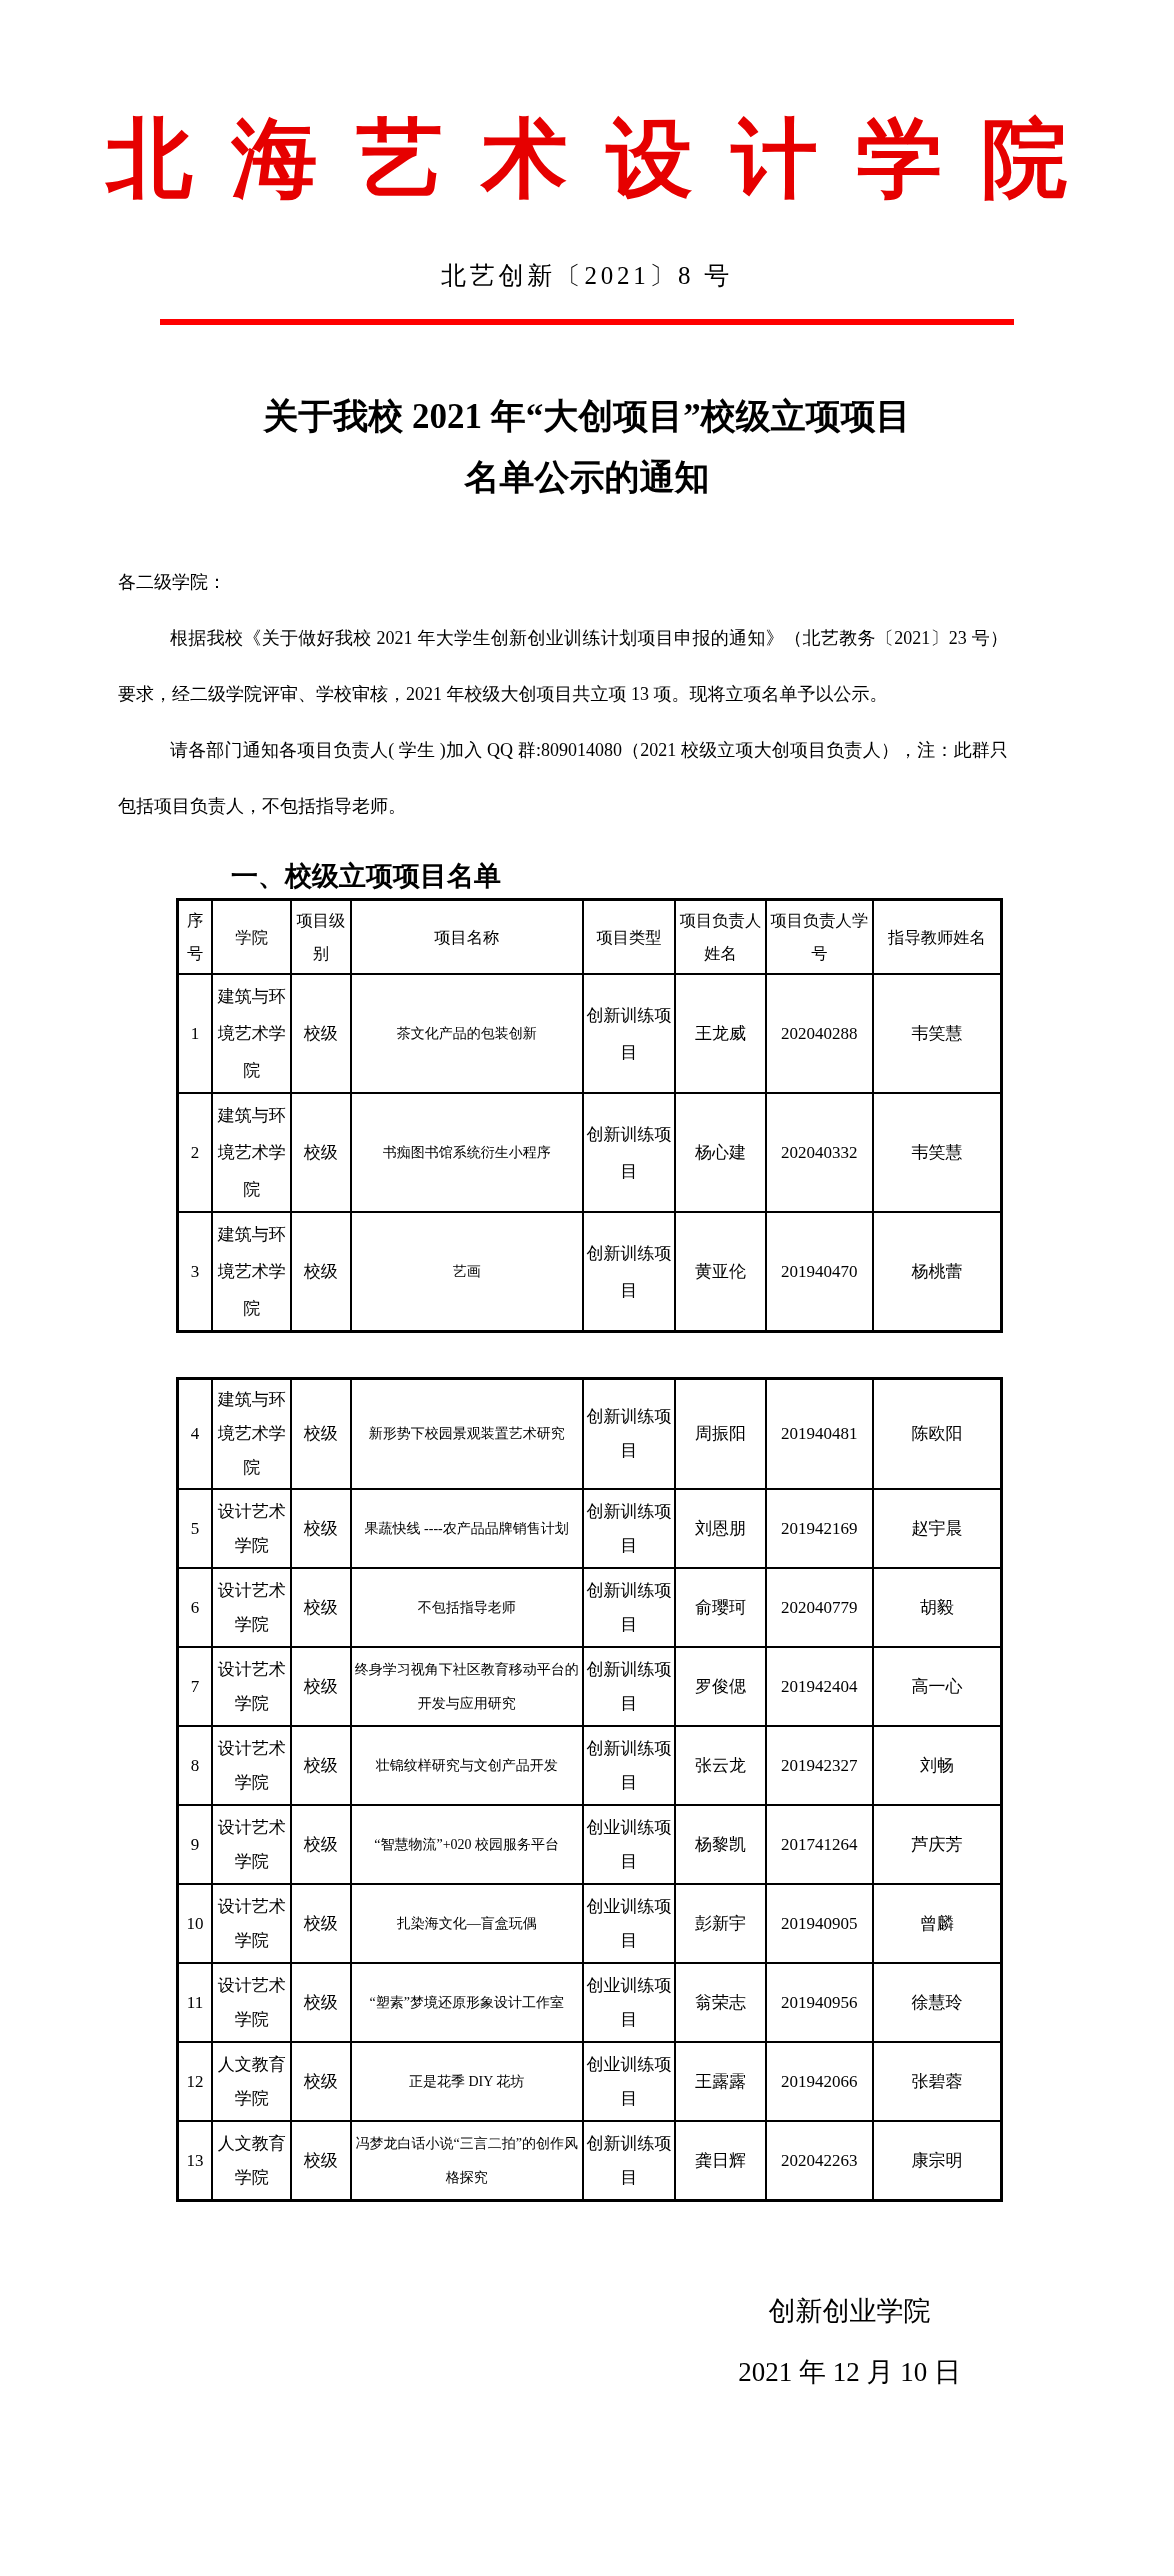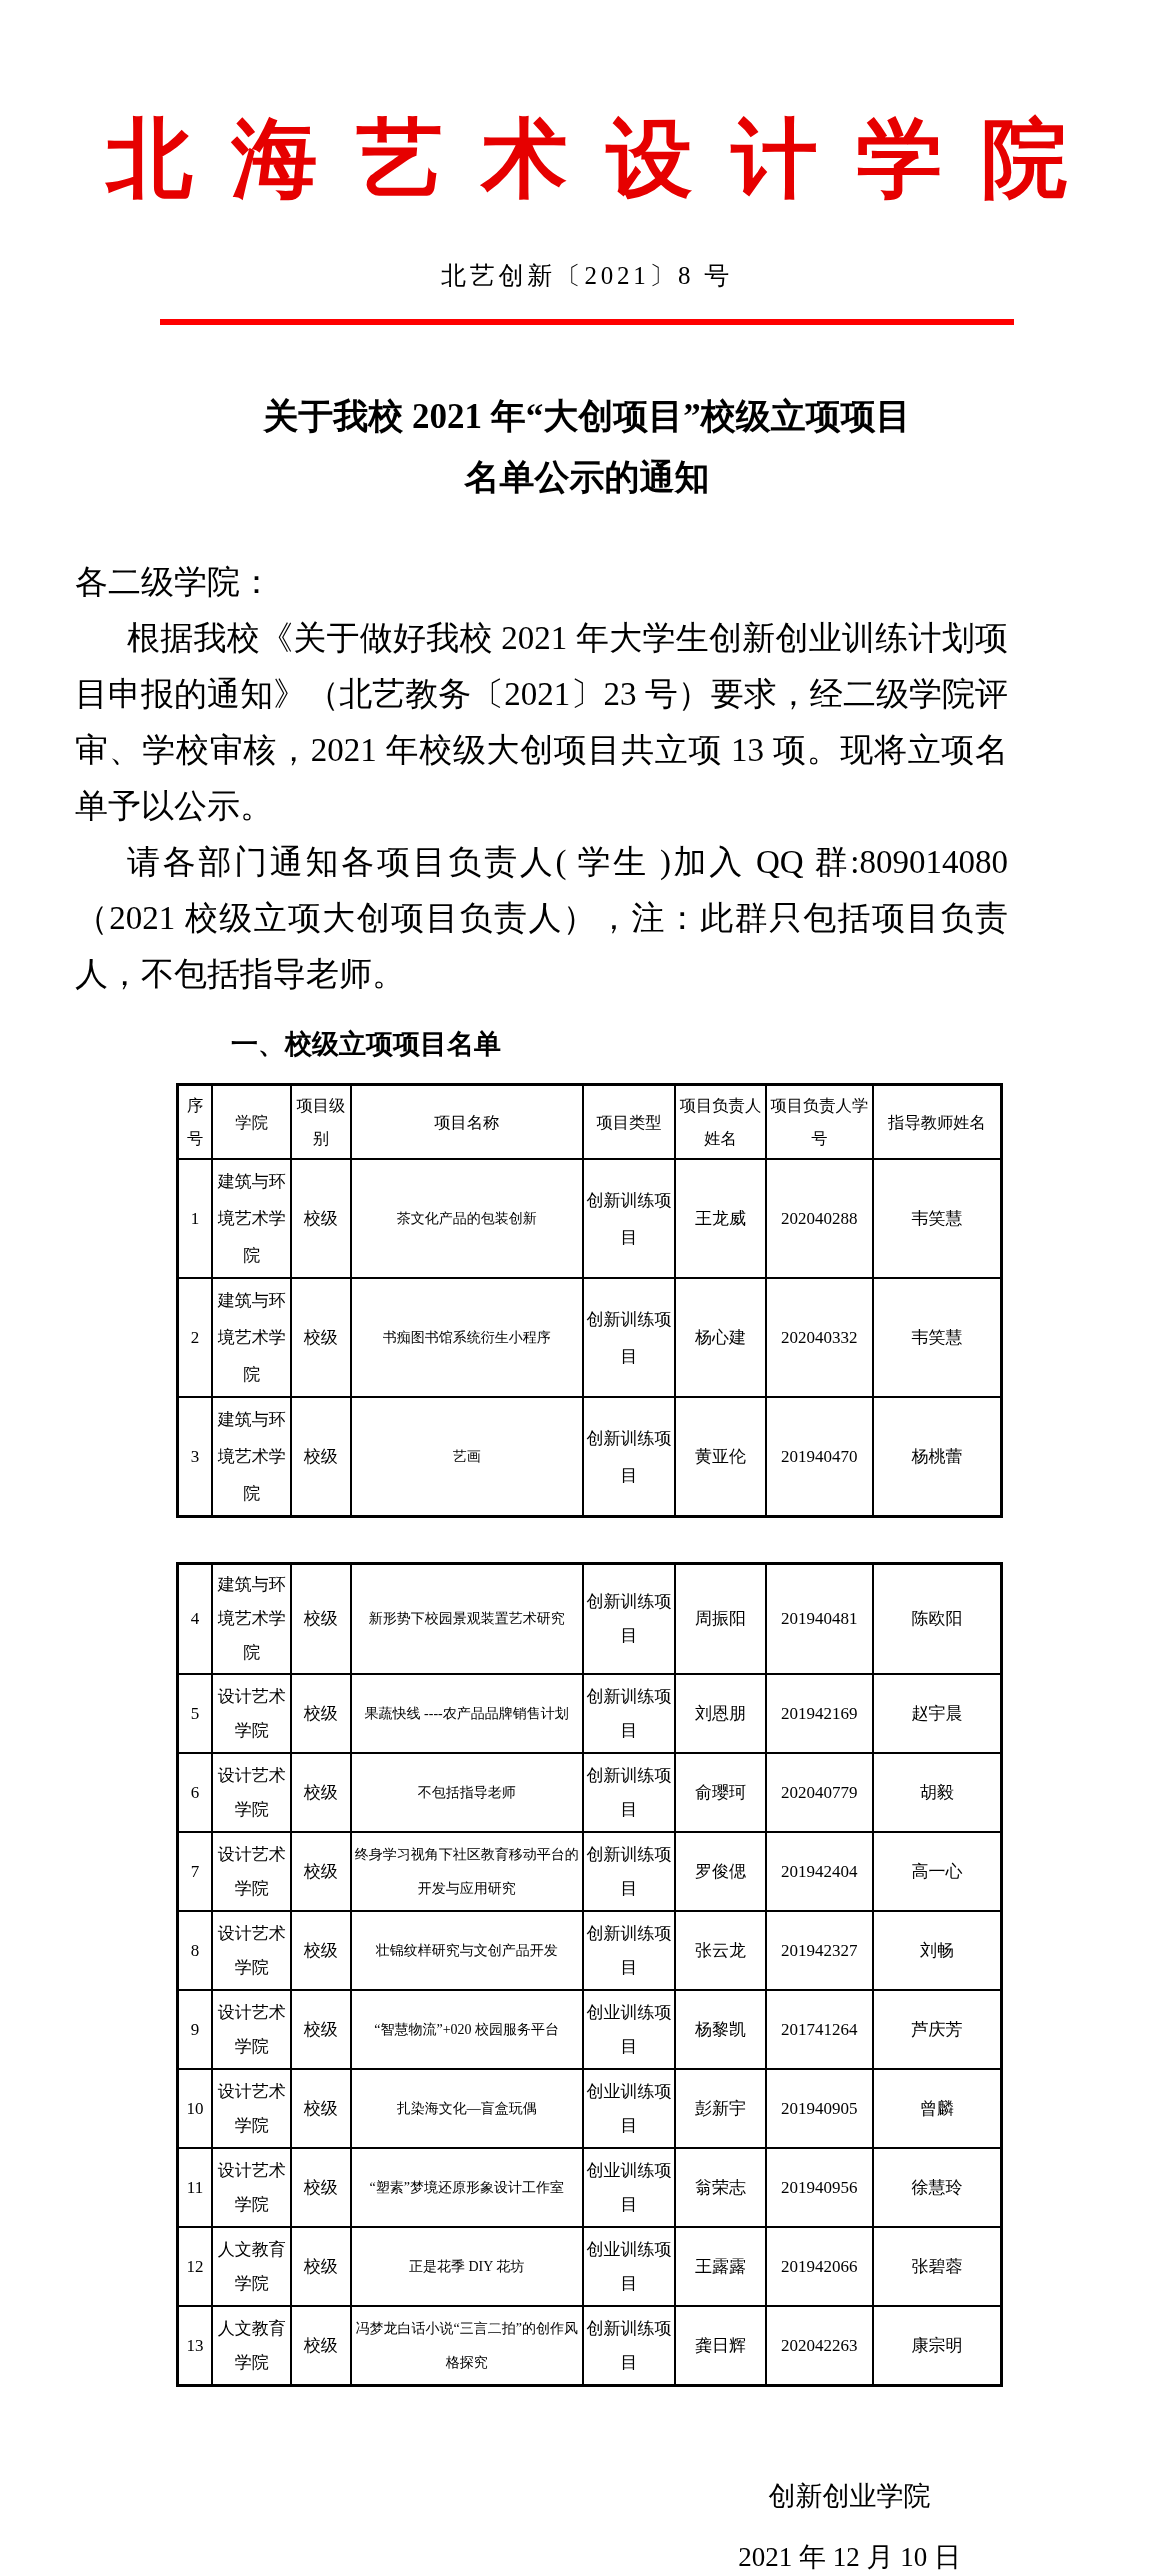--- a/index.html
+++ b/index.html
@@ -9,30 +9,30 @@
     position:relative; overflow:hidden;
   }
   .masthead {
     padding-top:104px; text-align:center;
     font-size:86px; font-weight:bold; letter-spacing:39px; text-indent:39px;
     white-space:nowrap; line-height:1.3;
   }
   .doc-number { margin-top:43px; text-align:center; font-size:25px; letter-spacing:3.7px; }
   .red-rule { margin:27px auto 0 auto; width:854px; height:6.7px; }
   .notice-title { margin-top:61px; text-align:center; font-size:35px; font-weight:bold; line-height:61px; }
-  .body-text { margin:46px 166px 0 75px; font-size:33px; line-height:56px; text-align:justify; }
+  .body-text { margin:46px 166px 0 118px; font-size:18px; line-height:56px; text-align:justify; }
   .body-text p { margin:0; }
   .para-indent { text-indent:52px;font-family:Liberation Serif, serif; }
   .section-heading { margin:25px 166px 0 231px; font-size:27px; font-weight:bold; line-height:39px;font-family:Liberation Mono, monospace; }
   table.projects {
     border-collapse:collapse; table-layout:fixed;
     width:827px; margin-left:176px;
     border:3px solid #000;
   }
-  .t1 { margin-top:17px; }
+  .t1 { margin-top:0; }
   .t2 { margin-top:44px; }
   th, td {
     border:2.2px solid #000; text-align:center; vertical-align:middle;
     padding:3px 2.2px; overflow:hidden; word-break:break-all;
   }
   th { font-size:16.3px; font-weight:normal; line-height:33px; height:65px; }
   td { font-size:17px; line-height:37px; }
   .t1 td { height:108px; }
   .t2 td { height:71px; line-height:34px; }
   td[data-name="cell-name"] { font-size:14px; }

